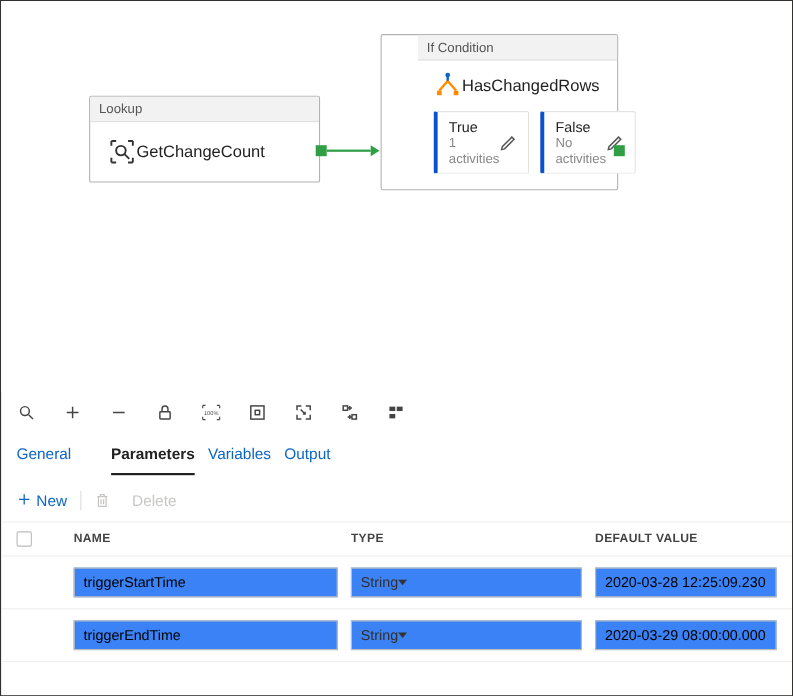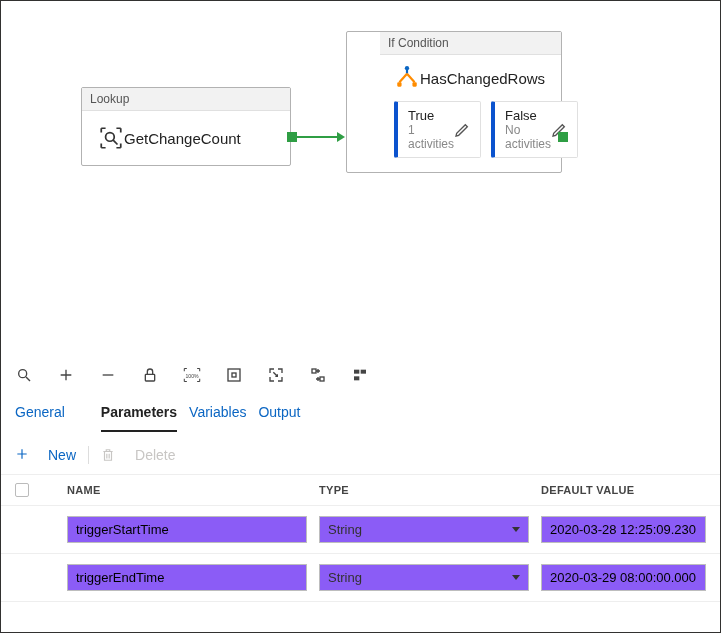--- a/index.html
+++ b/index.html
@@ -120,21 +120,21 @@
     border-bottom: 2px solid #222;
     margin-left: 24px;
   }
   
   .actions {
     display: flex;
     align-items: center;
     gap: 8px;
     padding: 14px 14px 10px 14px;
   }
-  .btn-new { color: #0b66c3; display:flex; align-items:flex-start; gap:19px; cursor:pointer; font-size:14px;}
+  .btn-new { color: #0b66c3; display:flex; align-items:flex-start; gap:4px; cursor:pointer; font-size:14px;}
   .vdiv { width:1px; height:18px; background:#ddd; margin:0 4px;}
   .btn-del { color: #c8c6c4; display:flex; align-items:center; gap:20px; font-size:14px;}
   
   .tbl { width: 100%; }
   .tbl-head, .tbl-row {
     display: grid;
     grid-template-columns: 40px 240px 210px 1fr;
     align-items: center;
     padding: 8px 14px;
     gap: 12px;
@@ -152,23 +152,23 @@
     width: 14px; height: 14px;
     border: 1px solid #bbb;
     border-radius: 2px;
   }
   .input, .select {
     width: 100%;
     border: 1px solid #bdbdbd;
     padding: 5px 8px;
     font-size: 13px;
     font-family: inherit;
-    background: #8b5cf6;
-  }
-  .select { display:flex; justify-content:space-between; align-items:center; cursor:pointer;}
+    background: #3b82f6;
+  }
+  .select { display:flex; align-items:center; cursor:pointer;}
   .caret-down {
     width: 0; height: 0;
     border-left: 4px solid transparent;
     border-right: 4px solid transparent;
     border-top: 5px solid #333;
   }
   svg { display:block; }
 </style>
 </head>
 <body>

